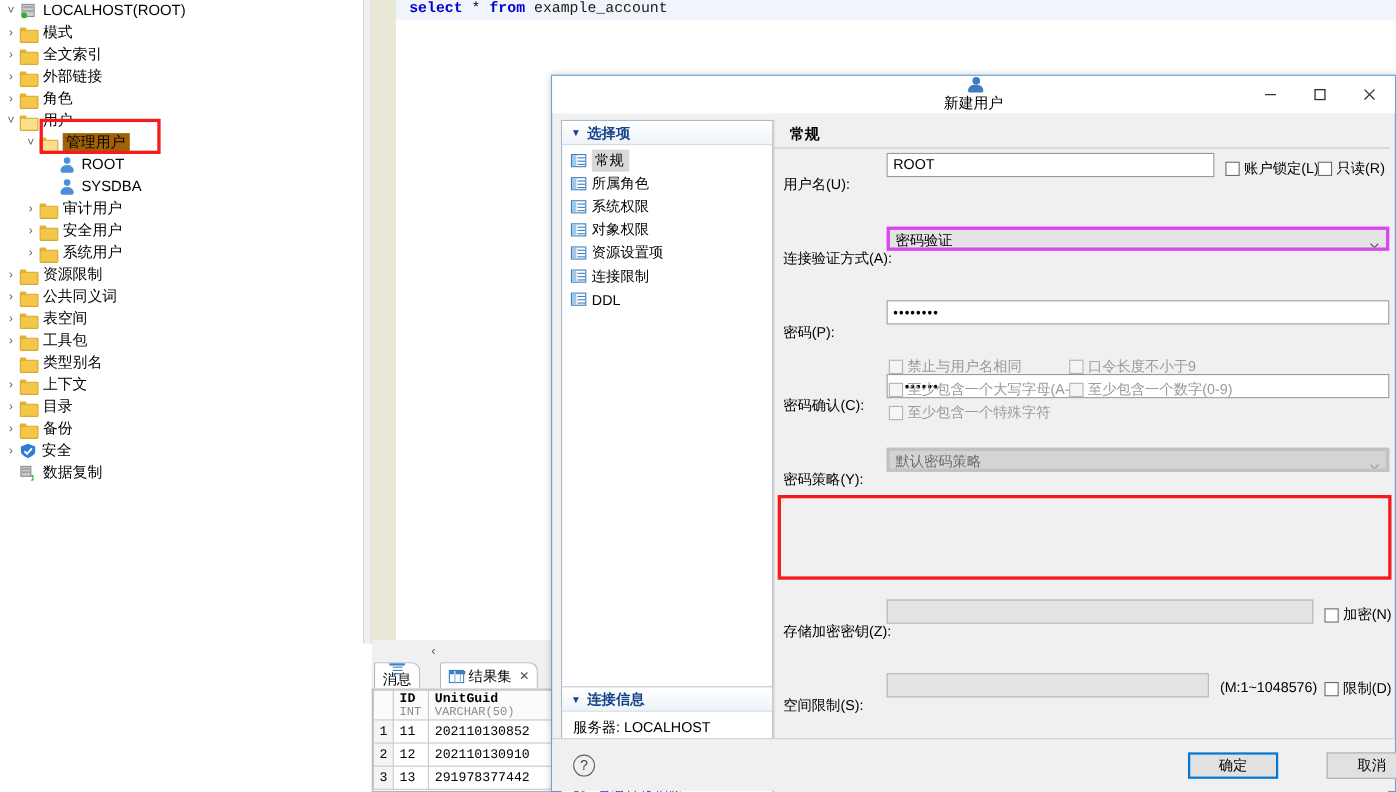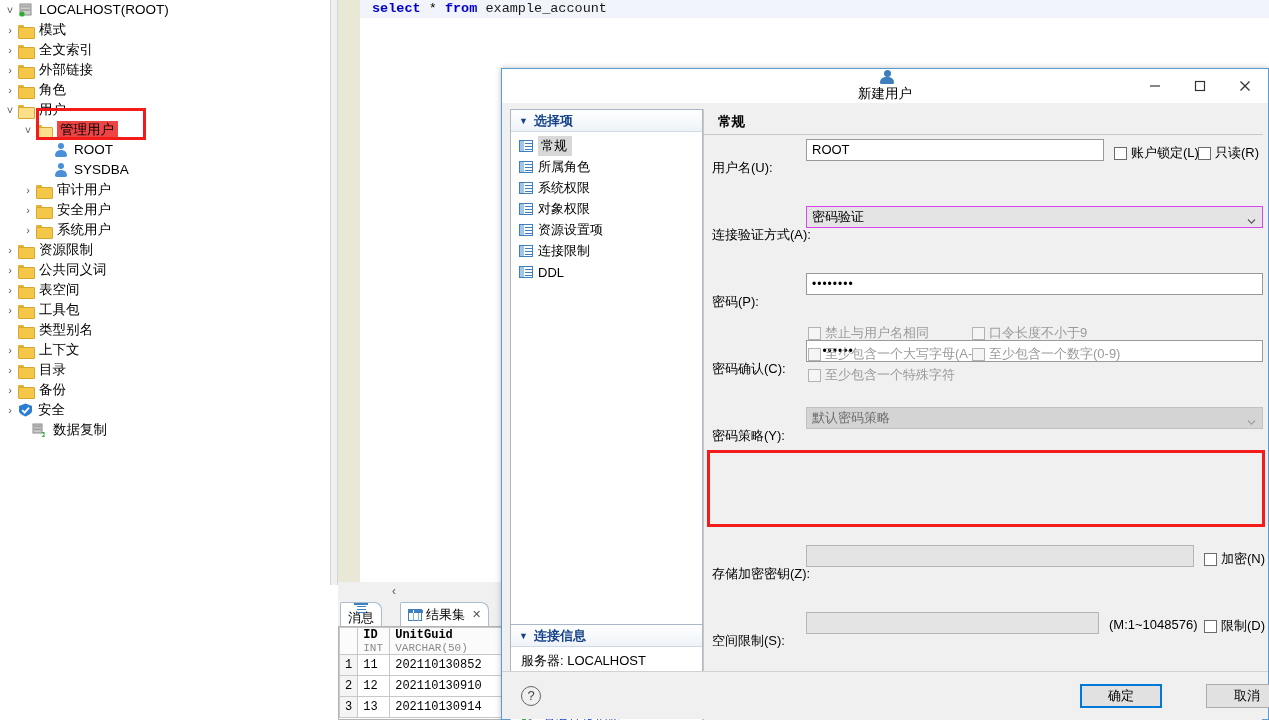--- a/index.html
+++ b/index.html
@@ -62,21 +62,21 @@
     display:inline-block;width:15px;height:14px;flex:none;margin-right:6px;position:relative;
   }
   .repl-ico{
     display:inline-block;width:16px;height:14px;flex:none;margin-right:5px;position:relative;
   }
   .layers-ico{
     display:inline-block;width:15px;height:14px;flex:none;margin-right:6px;position:relative;
   }
   .tree-label { line-height:16px; }
   .tree-row.selected .tree-label {
-    background:#ef4444; padding:1px 4px 1px 3px;
+    background:#a16207; padding:1px 4px 1px 3px;
   }
 
   
   #tree-highlight {
     position:absolute; left:36px; top:108px; width:110px; height:32px;
     border:3px solid #f41b1b; pointer-events:none; z-index:5;
   }
 
   
   #editor-split {
@@ -223,21 +223,21 @@
   }
   .fin {
     position:absolute; left:102px; height:22px; top:3px;
     border:1px solid #9a9a9a; background:#ffffff;
     font-size:13px; line-height:20px; padding-left:5px; overflow:hidden;
     white-space:nowrap;
   }
   .fin.readonlygray { background:#e4e4e4; border-color:#b5b5b5; }
   .fsel {
     position:absolute; left:102px; height:22px; top:3px;
-    border:1px solid #d946ef; background:#e4e4e4;
+    border:3px solid #d946ef; background:#e4e4e4;
     font-size:13px; line-height:20px; padding-left:5px;
     white-space:nowrap; overflow:hidden;
   }
   .fsel .arr {
     position:absolute; right:7px; top:5px; width:8px;height:8px;
   }
   .fsel.dis { background:#d4d4d4; color:#6d6d6d; border-color:#c2c2c2; }
   .dots { letter-spacing:1px; font-size:12px; }
 
   .cbx { position:absolute; display:flex; align-items:center; gap:4px; font-size:13px; white-space:nowrap; }
@@ -424,21 +424,21 @@
         <div class="tree-row" style="padding-left: 2px;">
           <span class="tw">
             <span class="chev">›</span>
           </span>
           <span class="shield-ico"><svg width="15" height="14" viewBox="0 0 15 14">
               <path d="M7.5 0.5 L14 3 V8 C14 11 7.5 13.5 7.5 13.5 C7.5 13.5 1 11 1 8 V3 Z" fill="#2b7cd3"></path>
               <path d="M4.2 7.2 L6.6 9.6 L11 4.6" stroke="#fff" stroke-width="1.8" fill="none"></path>
             </svg></span>
           <span class="tree-label">安全</span>
         </div>
-        <div class="tree-row" style="padding-left: 16px;">
+        <div class="tree-row" style="padding-left: 2px;">
           <span class="tw"></span>
           <span class="repl-ico"><svg width="16" height="14" viewBox="0 0 16 14">
               <rect x="1" y="1" width="9" height="9" fill="#c9c9c9" stroke="#8b8b8b"></rect>
               <rect x="2" y="2.5" width="7" height="1.6" fill="#a0a0a0"></rect>
               <rect x="2" y="5.5" width="7" height="1.6" fill="#a0a0a0"></rect>
               <path d="M6 11.5 h6 l-2.5 -2.5 h3 v5 h-3 l2.5 -2.5" fill="#2fae2f"></path>
             </svg></span>
           <span class="tree-label">数据复制</span>
         </div>
       </div>
@@ -484,21 +484,21 @@
               <td>202110130852</td>
             </tr>
             <tr>
               <td class="rownum">2</td>
               <td>12</td>
               <td>202110130910</td>
             </tr>
             <tr>
               <td class="rownum">3</td>
               <td>13</td>
-              <td>202110130914</td>
+              <td>291978377442</td>
             </tr>
           </tbody>
       </table>
     </div>
   </div>
 
   <div id="dialog">
 
     <div id="dlg-titlebar">
       <span id="dlg-title-ico"></span>

